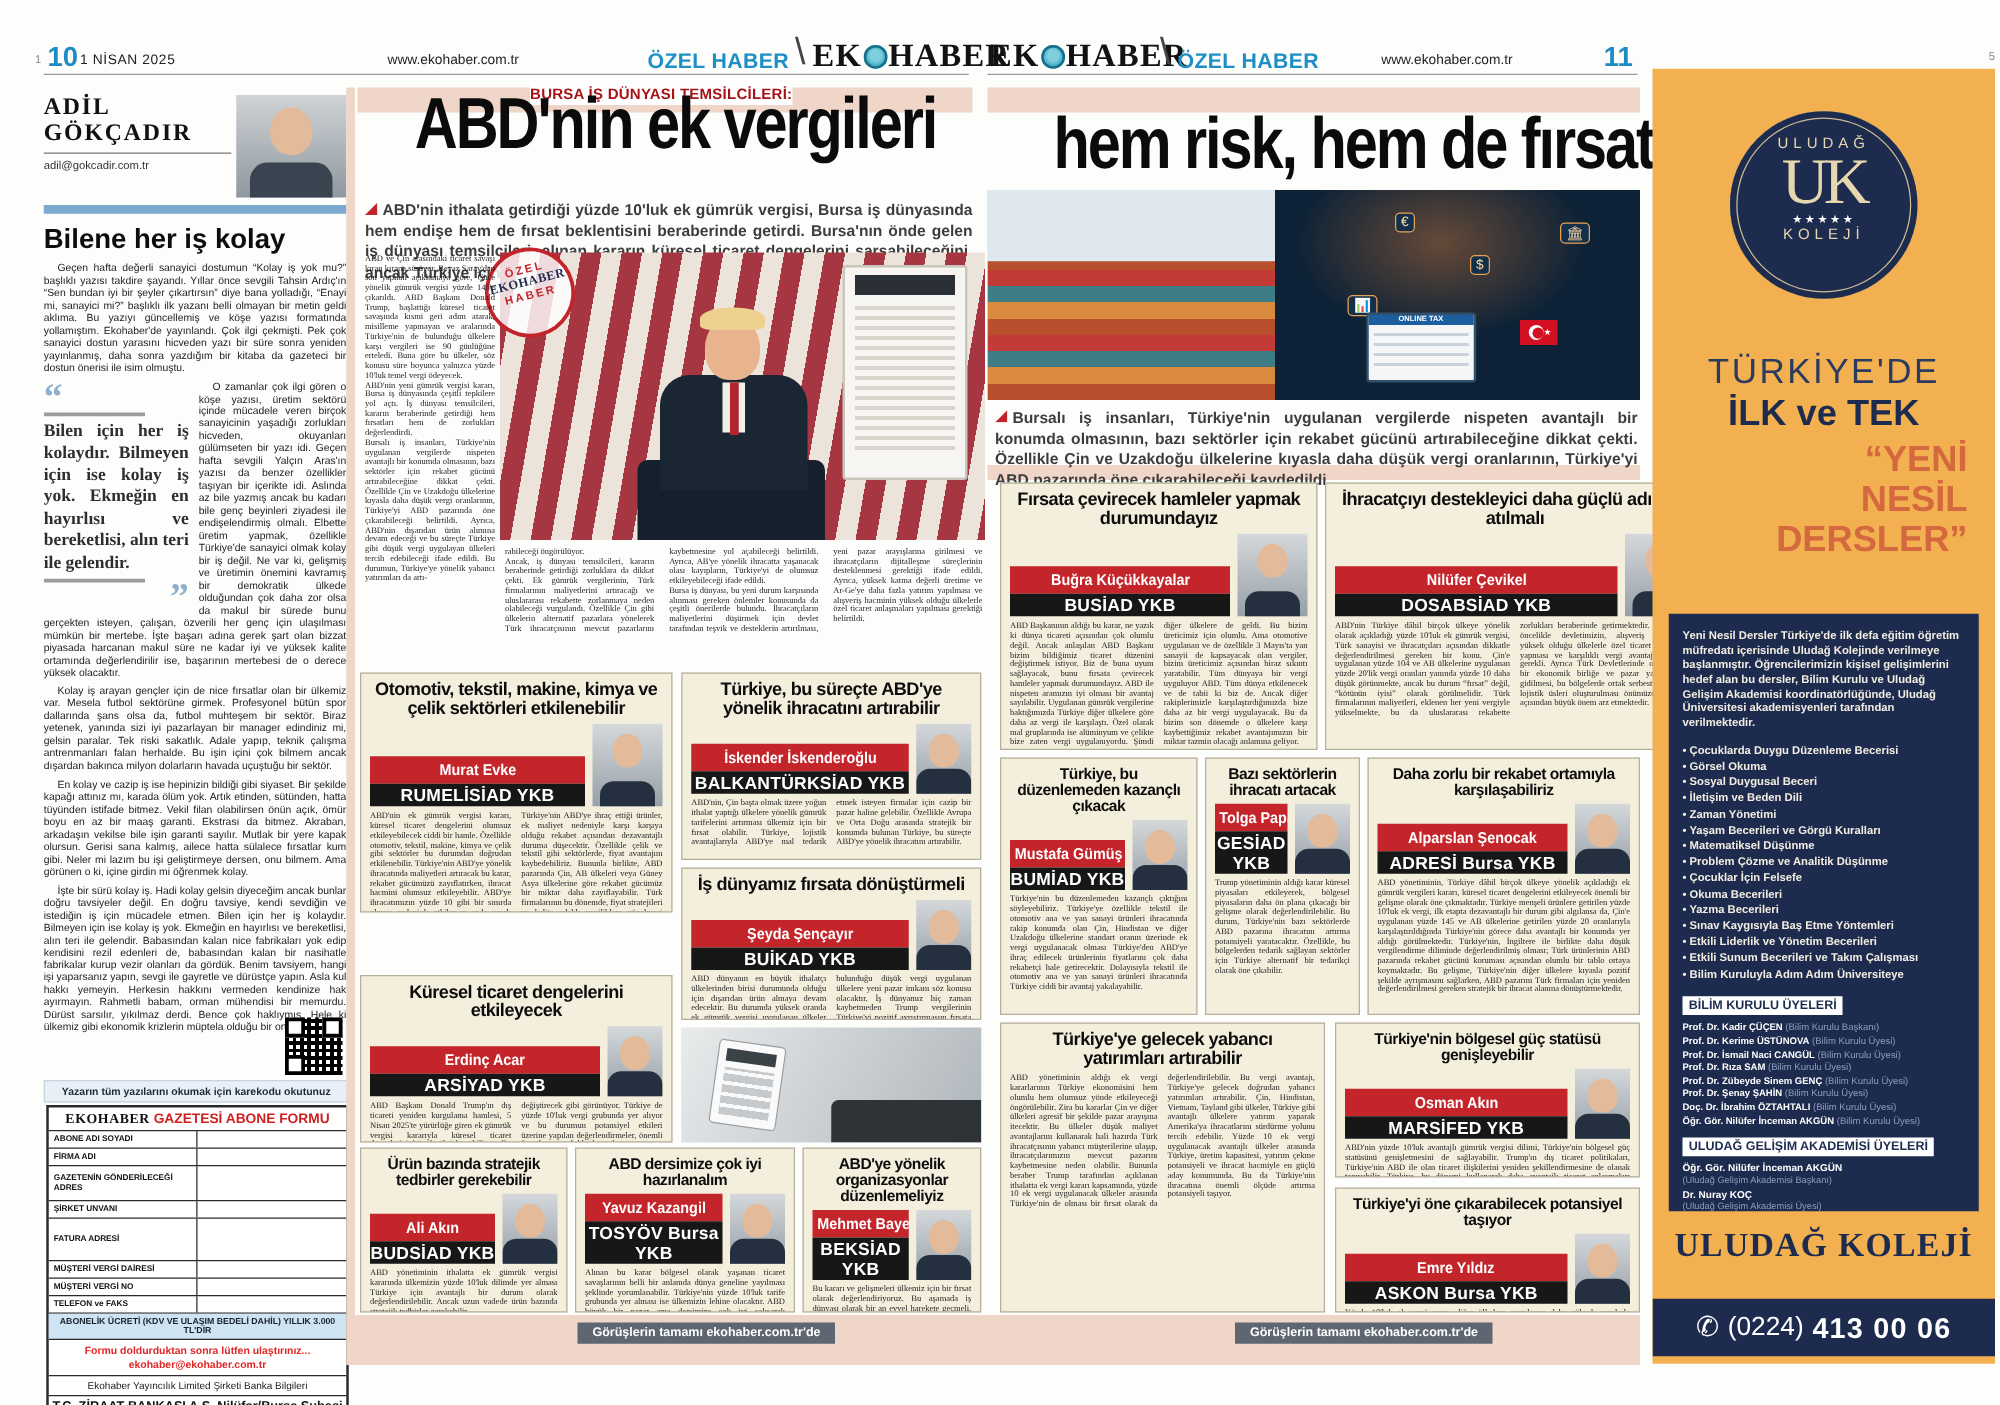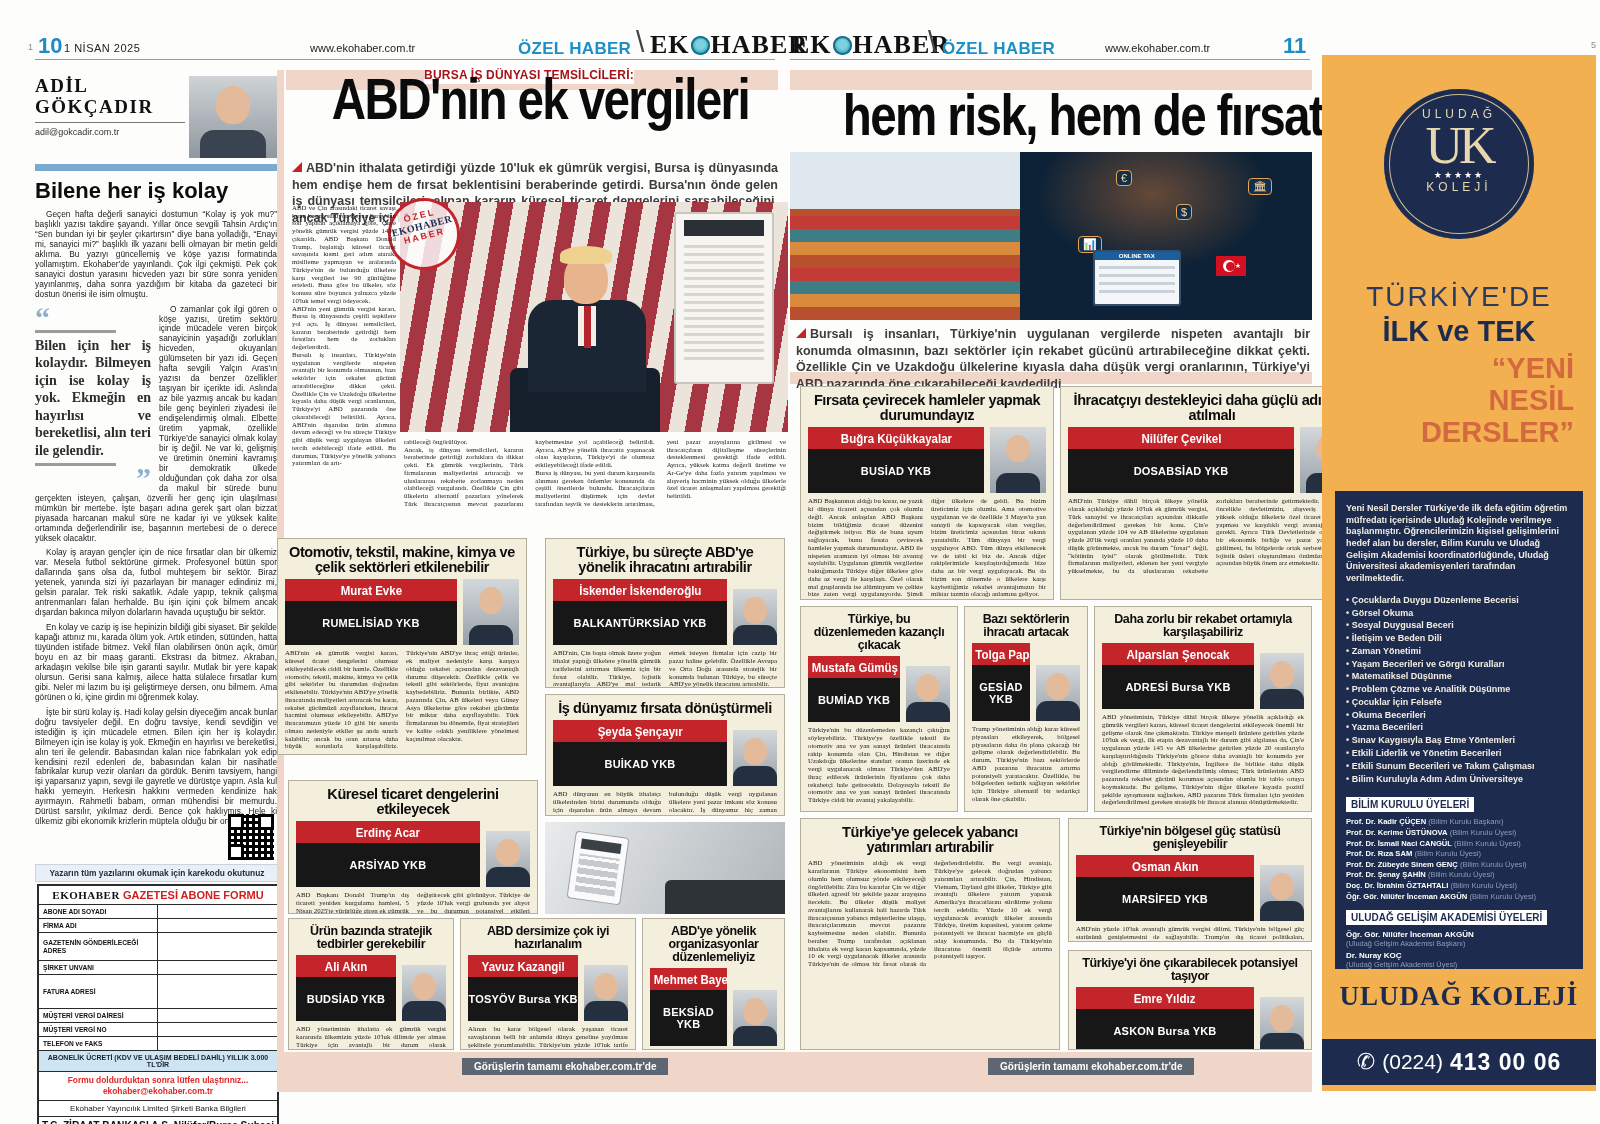--- a/index.html
+++ b/index.html
@@ -96,21 +96,21 @@
   .artcol{font-family:"Liberation Serif",serif;font-size:6.8px;line-height:1.14;text-align:justify;color:#1c1c1c;white-space:pre-line;overflow:hidden}
   .cols3{column-count:3;column-gap:12px}
   
   .ibox{position:absolute;background:#f4eedd;border:1px solid #b5ae9a;padding:5px 7px;overflow:hidden;box-sizing:border-box}
   .ibox h3{margin:1px 0 4px;text-align:center;font-size:14.5px;line-height:1.05;font-weight:900;letter-spacing:-.4px;color:#0d0d0d}
   .ibox.sm h3{font-size:12.5px}
   .brow{display:flex;align-items:flex-end;margin-bottom:4px}
   .bars{flex:1;min-width:0}
   .nbar{background:#c4252b;color:#fff;text-align:center;padding:2px 0;overflow:hidden}
   .nbar span{display:inline-block;font-size:12.5px;font-weight:700;white-space:nowrap;transform:scaleX(.92)}
-  .obar{background:#171717;color:#fff;text-align:center;font-size:11px;font-weight:700;padding:16px 0;letter-spacing:.2px}
+  .obar{background:#171717;color:#fff;text-align:center;font-size:14px;font-weight:700;padding:1px 0;letter-spacing:.2px}
   .portrait{width:56px;height:66px;margin-left:6px;flex-shrink:0;position:relative;background:linear-gradient(180deg,#d4d8db,#97a0a8);overflow:hidden}
   .portrait.psm{width:44px;height:56px}
   .portrait .ph{position:absolute;left:50%;top:8px;transform:translateX(-50%);width:24px;height:27px;border-radius:50% 50% 46% 46%;background:#e3bb9b}
   .portrait .pb{position:absolute;left:50%;bottom:-2px;transform:translateX(-50%);width:44px;height:22px;border-radius:11px 11px 0 0;background:#24303f}
   .bbody{font-family:"Liberation Serif",serif;font-size:6.8px;line-height:1.14;text-align:justify;color:#1c1c1c}
   .cols2{column-count:2;column-gap:8px}
   
   .fbar{position:absolute;background:#5d6671;color:#fff;font-size:10px;font-weight:700;padding:3px 12px}
   
   .ad{left:1322px;top:55px;width:274px;height:1036px;background:#f2b050;overflow:hidden}
@@ -309,21 +309,21 @@
   <div class="lede" style="left:796px;top:326px;width:514px"><span class="tri"></span><span>Bursalı iş insanları, Türkiye'nin uygulanan vergilerde nispeten avantajlı bir konumda olmasının, bazı sektörler için rekabet gücünü artırabileceğine dikkat çekti. Özellikle Çin ve Uzakdoğu ülkelerine kıyasla daha düşük vergi oranlarının, Türkiye'yi ABD pazarında öne çıkarabileceği kaydedildi.</span></div>
 
   <div class="abs calcphoto">
     <div class="calc">
         <i></i>
       </div>
       <div class="keys"></div>
       <div class="lap"></div>
   </div>
 
-  <div class="ibox" style="left:277px;top:538px;width:250px;height:217px">
+  <div class="ibox" style="left:288px;top:538px;width:250px;height:192px">
     <h3>Otomotiv, tekstil, makine, kimya ve çelik sektörleri etkilenebilir</h3>
     <div class="brow">
         <div class="bars">
           <div class="nbar"><span>Murat Evke</span></div>
           <div class="obar">RUMELİSİAD YKB</div>
         </div>
         <div class="portrait">
           <i class="ph"></i>
           <i class="pb"></i>
         </div>

